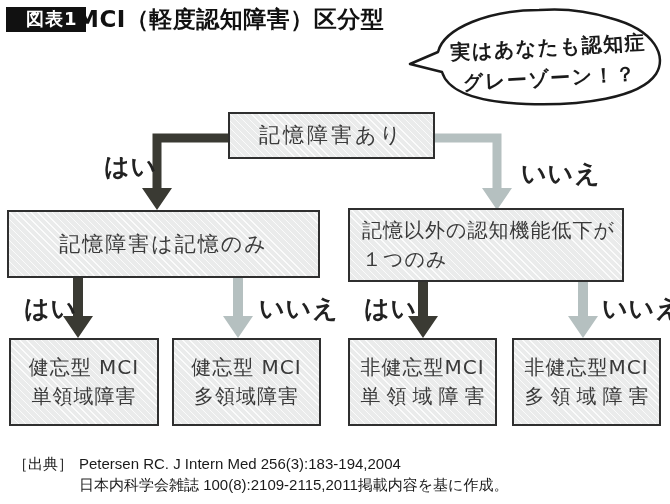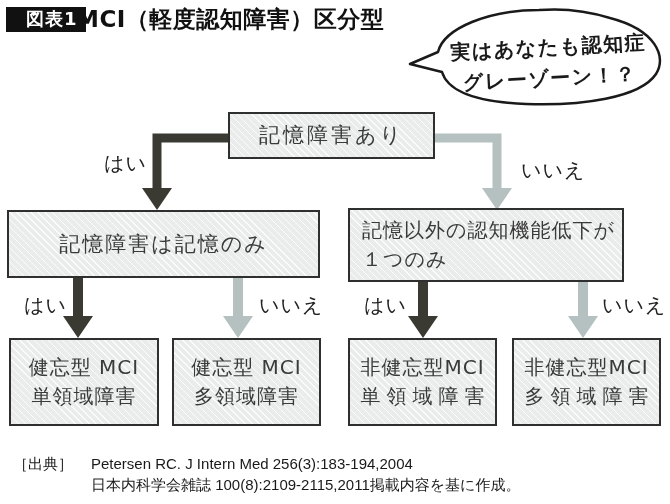--- a/index.html
+++ b/index.html
@@ -40,35 +40,35 @@
   .leaf{font-size:20px;letter-spacing:1px;}
   #leaf-1{left:9px;top:338px;width:150px;height:88px;}
   #leaf-2{left:172px;top:338px;width:149px;height:88px;}
   #leaf-3{left:348px;top:338px;width:149px;height:88px;}
   #leaf-4{left:512px;top:338px;width:149px;height:88px;}
   .sp-wide{letter-spacing:6px;margin-right:-6px;}
   
   .arrows{position:absolute;left:0;top:0;z-index:1;}
   
   .blabel{
-    position:absolute;font-size:20px;font-weight:normal;color:#222;
+    position:absolute;font-size:25px;font-weight:bold;color:#222;
     letter-spacing:1px;white-space:nowrap;z-index:3;
   }
   #lbl-yes-1{left:104px;top:150px;}
   #lbl-no-1{left:521px;top:157px;}
   #lbl-yes-2{left:24px;top:292px;}
   #lbl-no-2{left:259px;top:292px;}
   #lbl-yes-3{left:364px;top:292px;}
   #lbl-no-3{left:602px;top:292px;}
   
   .source{
     position:absolute;left:13px;top:453px;font-size:15px;color:#1a1a1a;
     display:flex;line-height:21px;font-family:"Liberation Sans","DejaVu Sans",sans-serif;
   }
-  .source .prefix{margin-right:18px;text-align:right;}
+  .source .prefix{margin-right:6px;text-align:right;}
 </style>
 </head>
 <body>
 
 <div id="stage">
 
   <div class="hdr-badge">図表1</div>
   <div class="hdr-title">MCI（軽度認知障害）区分型</div>
 
   <svg class="bubble-svg" width="266" height="112" viewBox="0 0 266 112">

